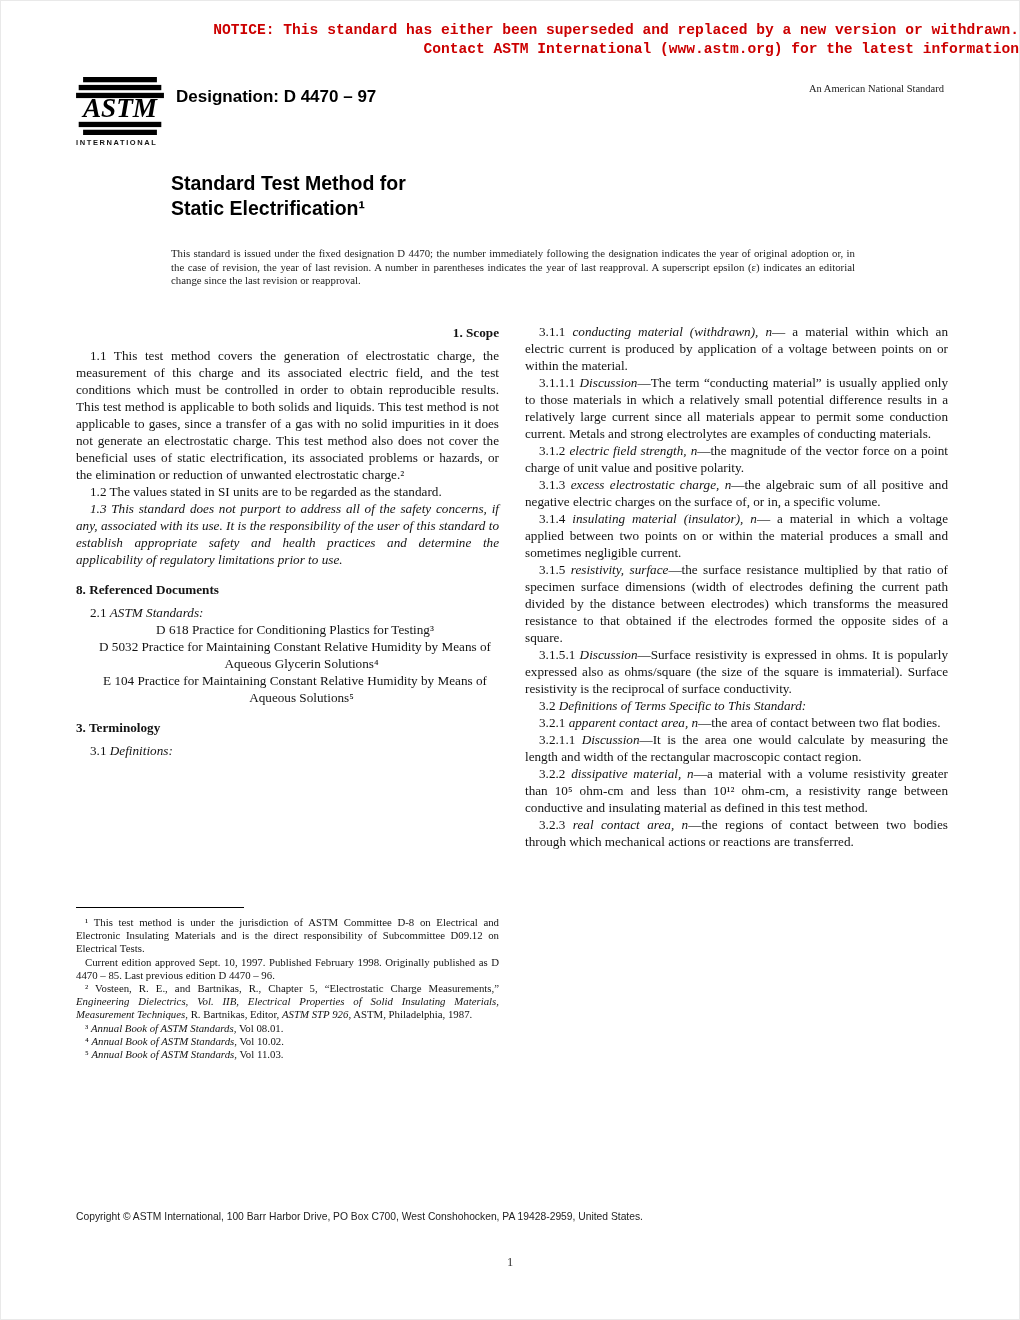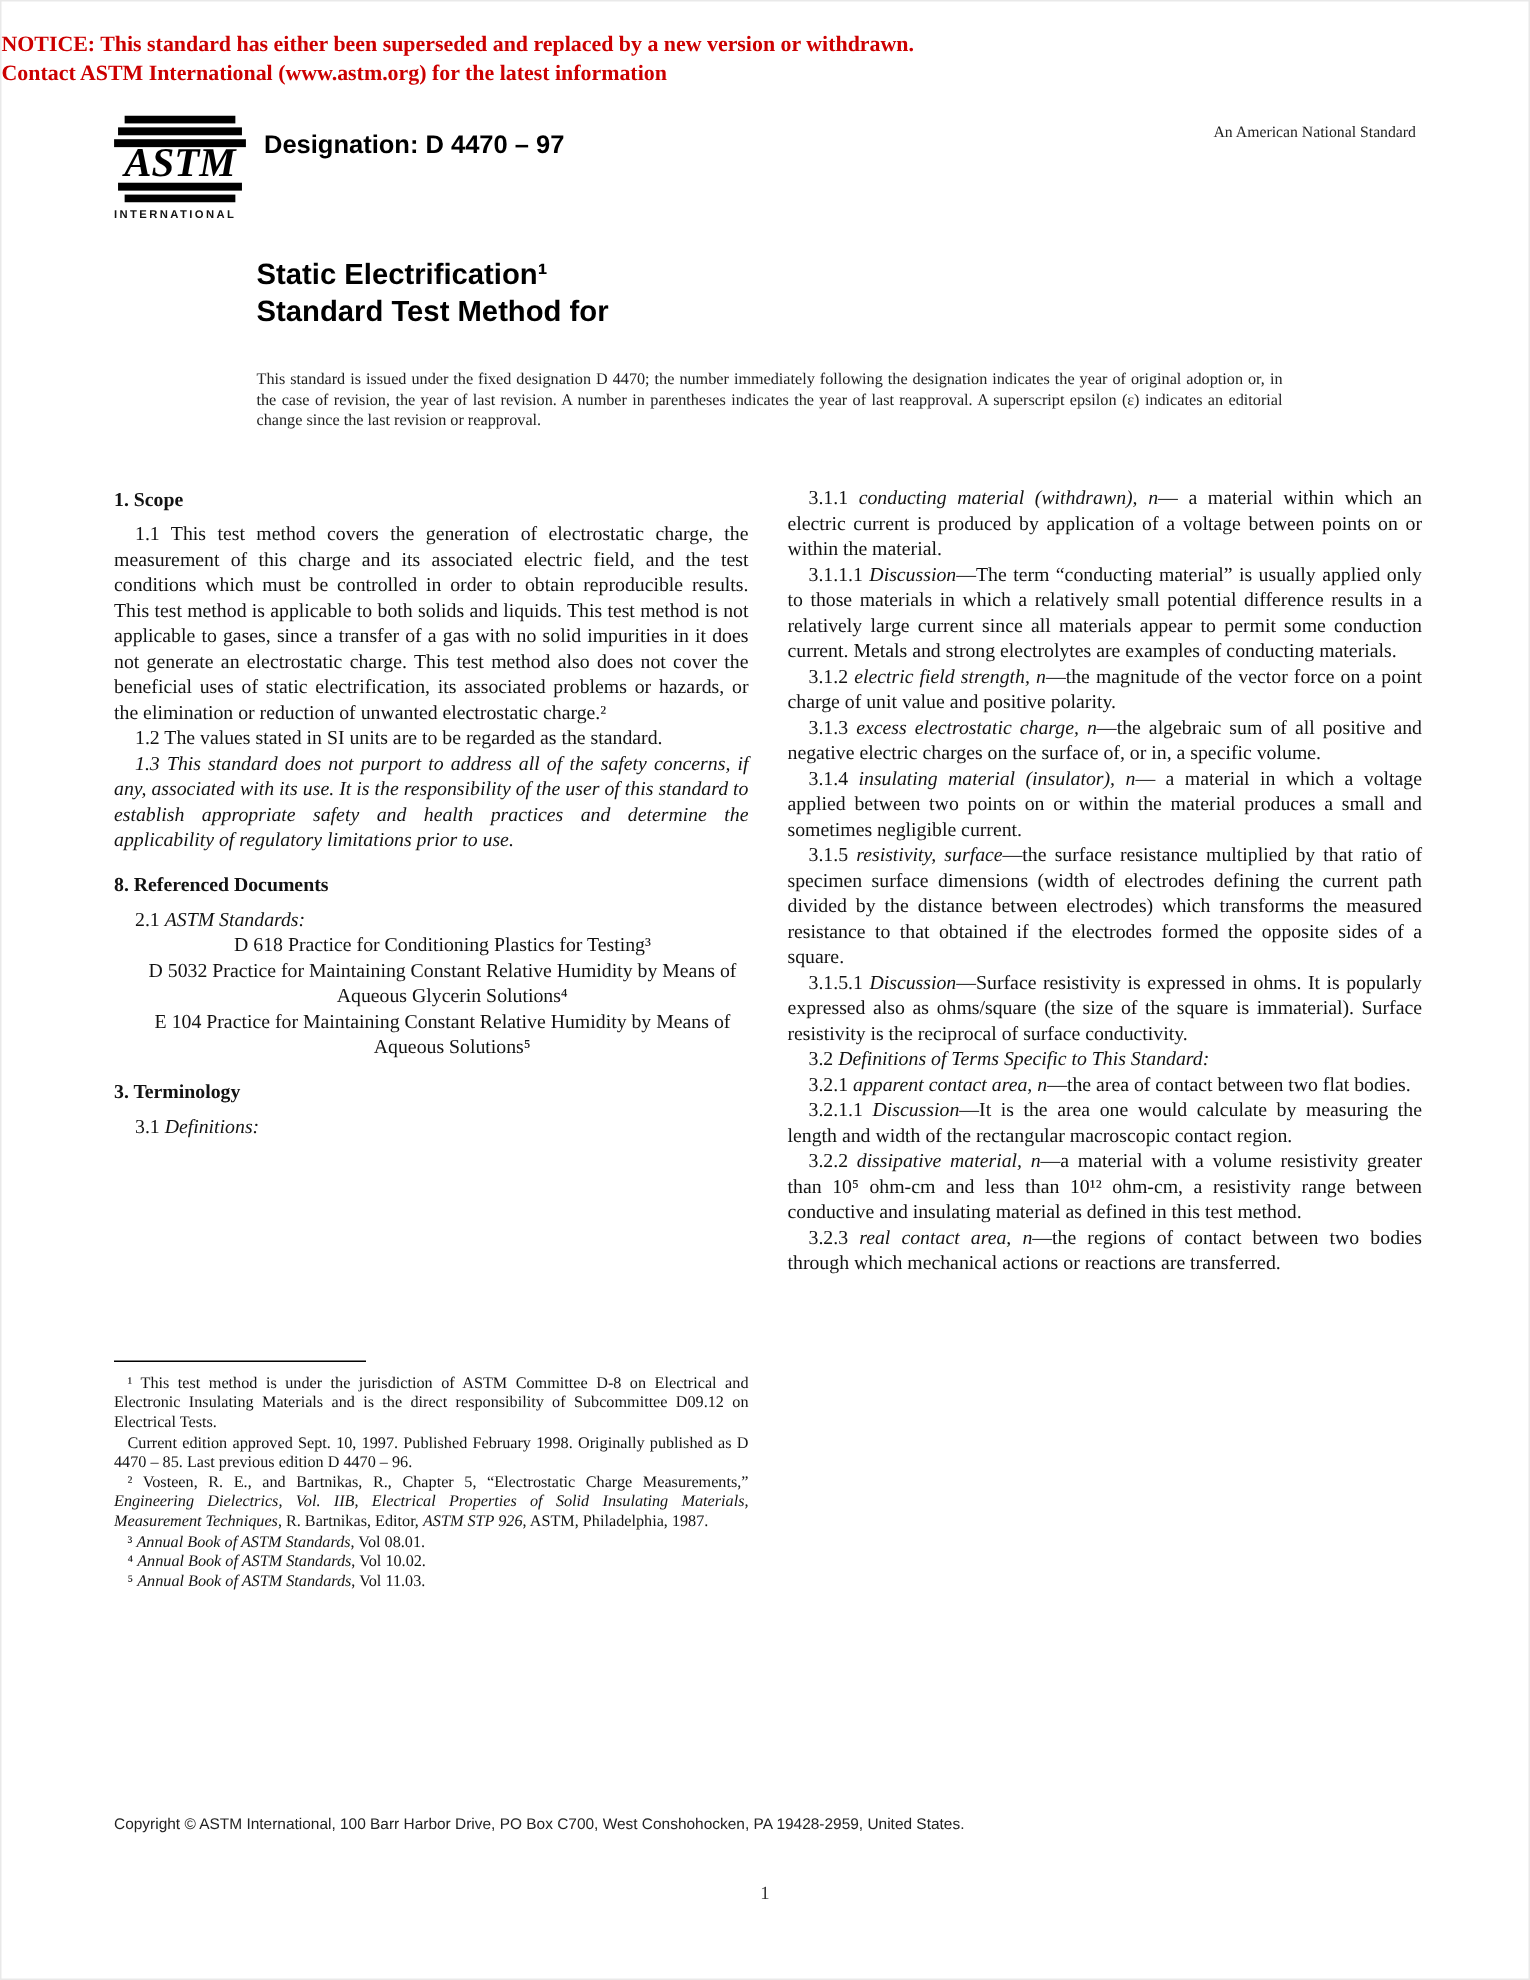--- a/index.html
+++ b/index.html
@@ -7,22 +7,22 @@
   body {
     width:1020px; height:1320px; position:relative;
     font-family:"Liberation Serif", serif; color:#131313;
     overflow:hidden;
   }
   .page { position:absolute; inset:0; background:#fff; border:1px solid #e9e9e9; }
 
   
   .notice {
     position:absolute; top:20px; left:0; width:100%;
-    text-align:left; color:var(--notice-red, #cc0000);
-    font-family:Liberation Serif, serif; font-weight:bold;
+    text-align:right; color:var(--notice-red, #cc0000);
+    font-family:Liberation Mono, monospace; font-weight:bold;
     font-size:14.6px; line-height:19px;
   }
 
   
   .masthead { position:absolute; top:76px; left:75px; right:75px; height:92px; }
   .logo { position:absolute; left:0; top:0; width:92px; }
   .logo-svg { width:88px; height:58px; display:block; }
   .logo-word {
     font-family:"Liberation Serif", serif; font-style:italic; font-weight:bold;
     font-size:31px; fill:#000; text-anchor:middle;
@@ -50,21 +50,21 @@
     position:absolute; left:170px; top:246px; width:684px;
     font-size:10.8px; line-height:13.6px; text-align:justify; color:#222;
   }
 
   
   .columns { position:absolute; left:75px; top:322px; width:872px; display:flex; gap:26px; }
   .col { width:423px; font-size:13.2px; line-height:17px; text-align:justify; hyphens:none; }
   .col-left { position:relative; min-height:786px; }
 
   h3.sec { font-size:13.2px; font-weight:bold; text-align:left; margin:13px 0 6px 0; }
-  h3.sec.first { margin-top:1px; }
+  h3.sec.first { margin-top:1px;text-align:right; }
   p.para { text-indent:14px; }
   p.ref  { padding-left:28px; text-indent:-13px; text-align:center; }
 
   .i { font-style:italic; }
 
   
   .footnotes { position:absolute; top:584px; left:0; width:423px; }
   .fn-rule { width:168px; border-top:1.4px solid #000; margin-bottom:8px; }
   p.fn { font-size:10.8px; line-height:13.2px; text-align:justify; text-indent:9px; }
 
@@ -98,22 +98,22 @@
         <rect x="3" y="51" width="94" height="6" fill="#000"></rect>
         <rect x="8" y="60" width="84" height="6" fill="#000"></rect>
       </svg>
       <div class="logo-sub">INTERNATIONAL</div>
     </div>
     <div class="designation">Designation: D 4470 – 97</div>
     <div class="ans">An American National Standard</div>
   </div>
 
   <div class="doc-title">
+    <div>Standard Test Method for</div>
     <div>Static Electrification¹</div>
-    <div>Standard Test Method for</div>
   </div>
 
   <p class="issuance">This standard is issued under the fixed designation D 4470; the number immediately following the designation indicates the year of original adoption or, in the case of revision, the year of last revision. A number in parentheses indicates the year of last reapproval. A superscript epsilon (ε) indicates an editorial change since the last revision or reapproval.</p>
 
   <div class="columns">
 
     <div class="col col-left">
       <h3 class="sec first">1. Scope</h3>
       <p class="para"><span>1.1 This test method covers the generation of electrostatic charge, the measurement of this charge and its associated electric field, and the test conditions which must be controlled in order to obtain reproducible results. This test method is applicable to both solids and liquids. This test method is not applicable to gases, since a transfer of a gas with no solid impurities in it does not generate an electrostatic charge. This test method also does not cover the beneficial uses of static electrification, its associated problems or hazards, or the elimination or reduction of unwanted electrostatic charge.²</span></p>
       <p class="para"><span>1.2 The values stated in SI units are to be regarded as the standard.</span></p>

